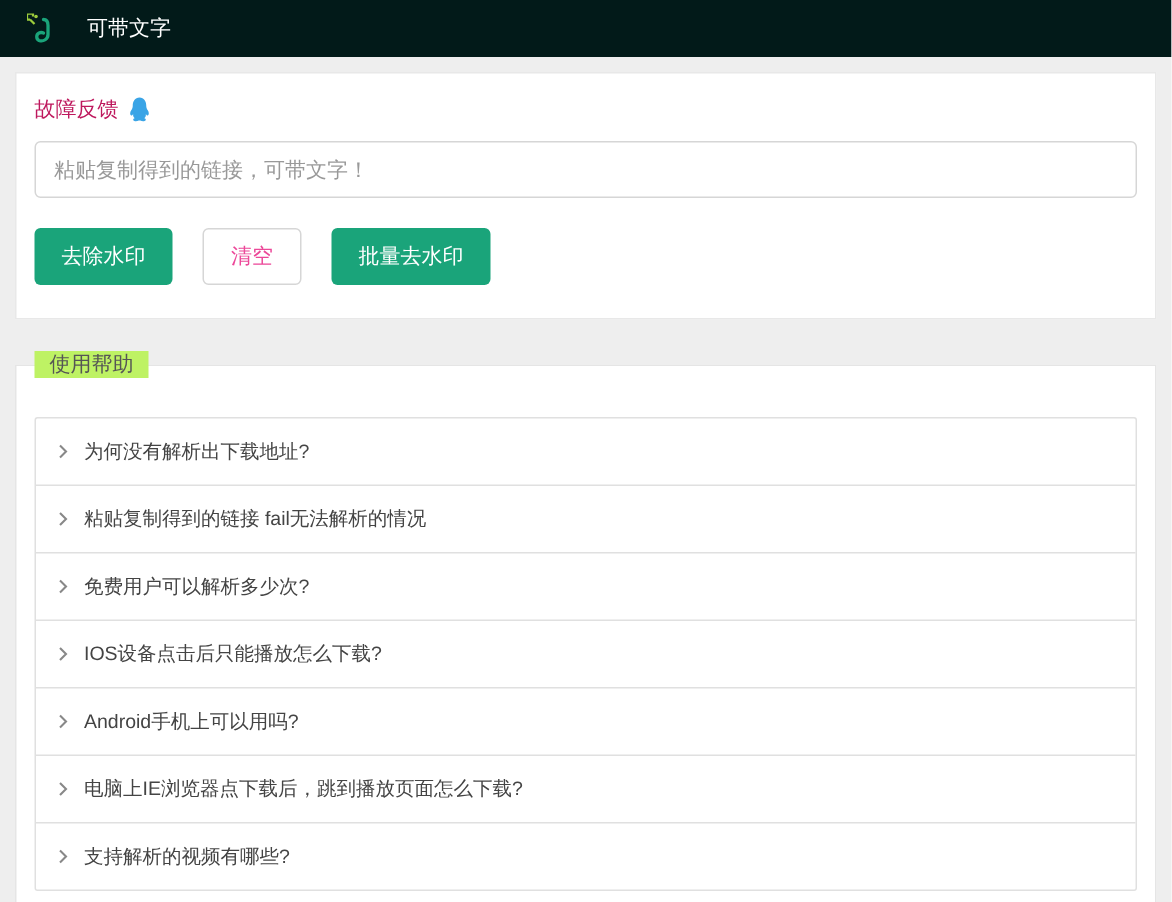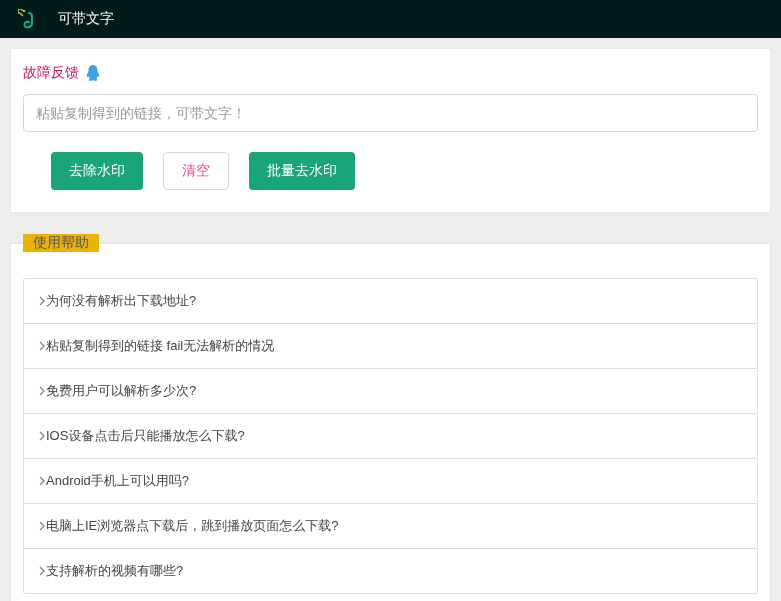--- a/index.html
+++ b/index.html
@@ -9,30 +9,30 @@
 .logo { width: 18px; height: 20px; margin-right: 22px; }
 .topbar a { color: #fff; text-decoration: none; font-size: 14px; }
 
 .panel { background: #fff; margin: 10px 10px 0; padding: 15px 12px 22px; border: 1px solid #e8e8e8; }
 .feedback { font-size: 14px; color: #be185d; display: flex; align-items: center; }
 .feedback svg { margin-left: 6px; }
 
 .url-input { width: 100%; margin-top: 12px; height: 38px; border: 1px solid #d6d6d6; border-radius: 4px; padding: 0 12px; font-size: 14px; color: #333; }
 .url-input::placeholder { color: #999; }
 
-.btn-row { margin-top: 20px; display: flex; gap: 20px; margin-left: 28px; }
+.btn-row { margin-top: 20px; display: flex; gap: 20px; }
 .btn { height: 38px; padding: 0 18px; border-radius: 4px; font-size: 14px; cursor: pointer; border: none; }
 .btn-primary { background: #1aa47a; color: #fff; }
 .btn-secondary { background: #fff; color: #ec4899; border: 1px solid #d6d6d6; }
 
 .help-panel { background: #fff; margin: 30px 10px 0; border: 1px solid #e5e5e5; position: relative; padding: 30px 12px 18px; }
-.help-legend { position: absolute; top: -10px; left: 12px; background: #eab308; padding: 0 10px; font-size: 14px; color: #555; }
+.help-legend { position: absolute; top: -10px; left: 12px; background: #bef264; padding: 0 10px; font-size: 14px; color: #555; }
 
 .faq { margin-top: 4px; border: 1px solid #e0e0e0; border-radius: 2px; }
-.faq-item { border-top: 1px solid #e0e0e0; padding: 13px 14px; display: flex; align-items: center; font-size: 13px; color: #444; cursor: pointer; }
+.faq-item { border-top: 1px solid #e0e0e0; padding: 13px 14px; display: flex; align-items: center; gap: 10px; font-size: 13px; color: #444; cursor: pointer; }
 .faq-item:first-child { border-top: none; }
 .faq-item svg { flex-shrink: 0; }
 </style>
 </head>
 <body>
 
 <div class="topbar">
   <span class="logo">
     <svg viewBox="0 0 18 20" width="18" height="20">
       <path d="M4 2 L4 0 L0 0 L0 4 L2 4 M2 4 L5 7" stroke="#9ccc3c" stroke-width="1.5" fill="none"></path>

